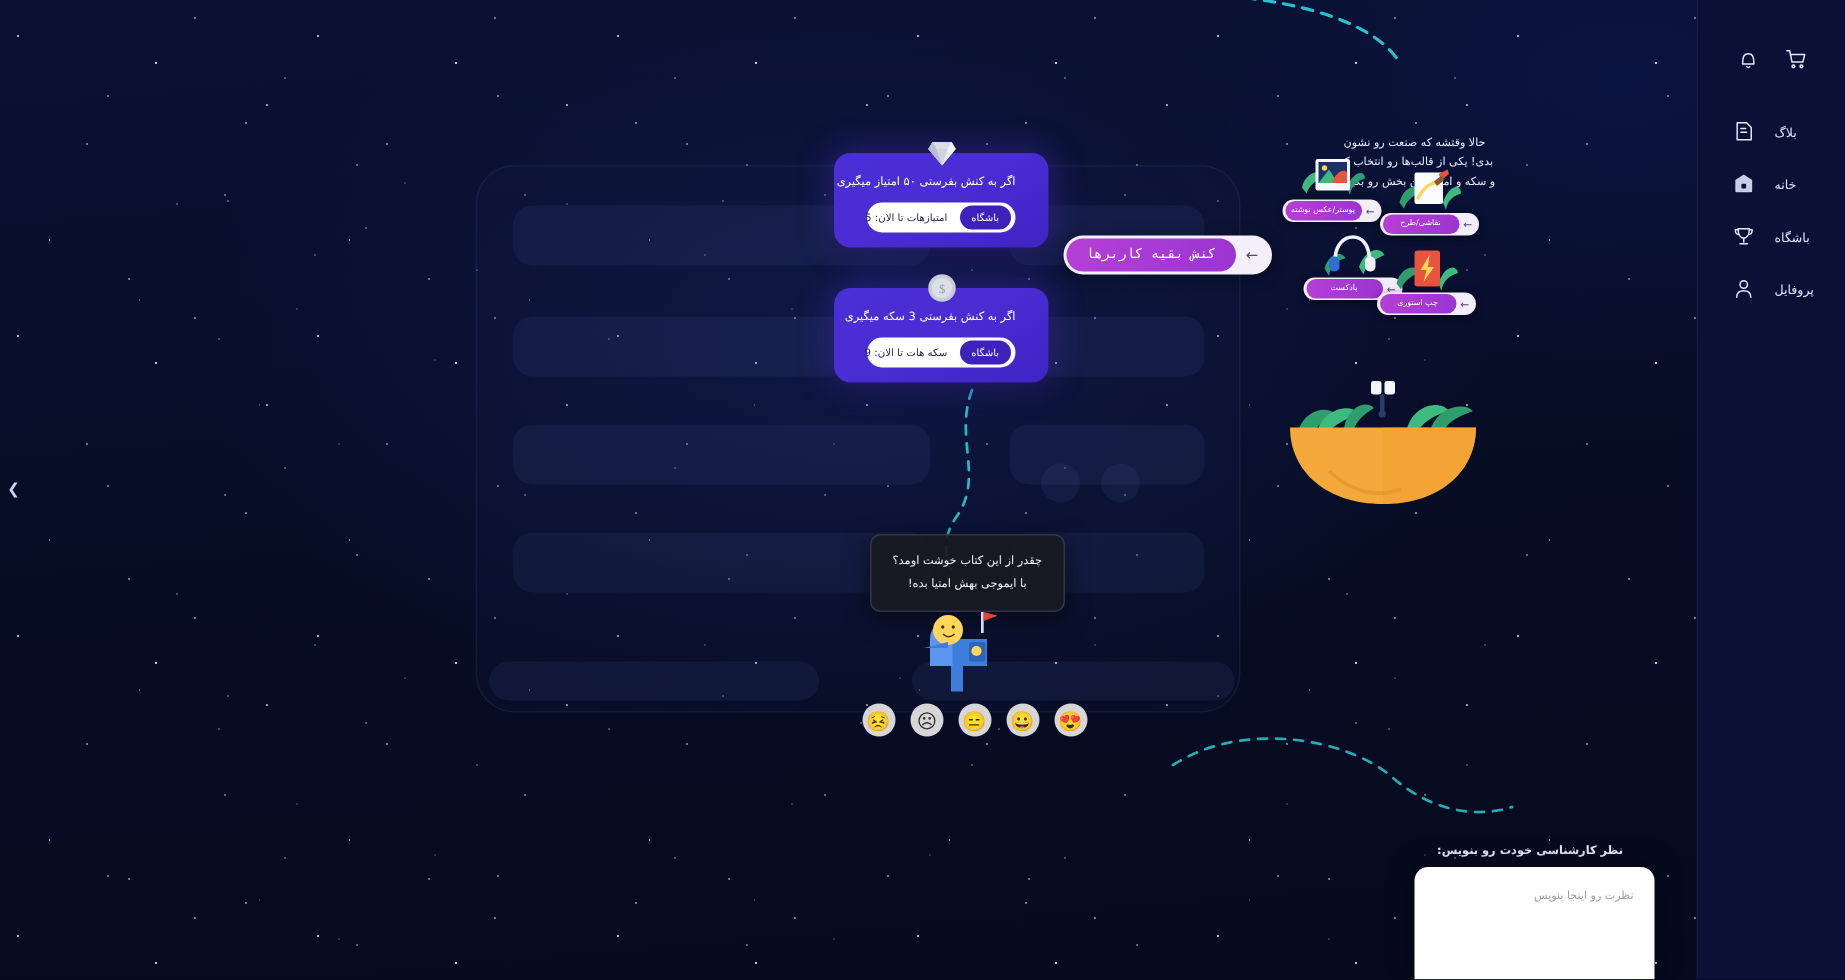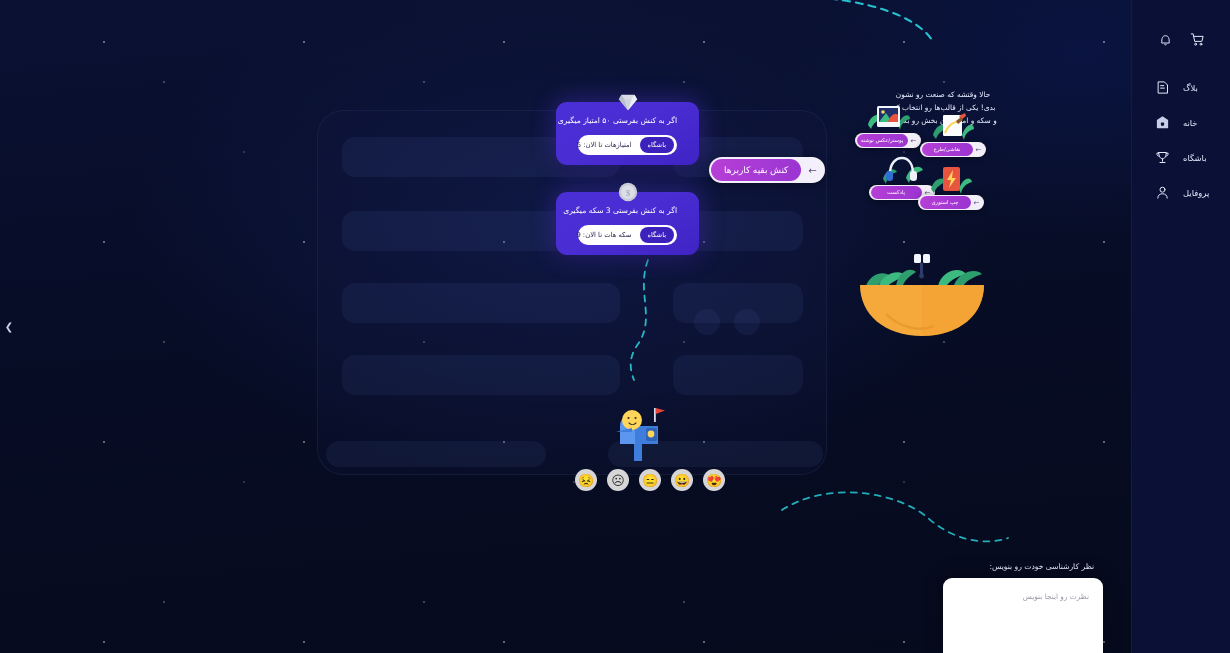--- a/index.html
+++ b/index.html
@@ -134,21 +134,21 @@
     cursor: pointer;
   }
   .cta-main {
     background: linear-gradient(100deg, #b63fd6 0%, #a63ad4 55%, #9b34d1 100%);
     color: #fff;
     border: none;
     border-radius: 999px;
     height: 22px;
     padding: 0 13px;
     font-size: 9px;
-    font-family: Liberation Sans, sans-serif;
+    font-family: Liberation Mono, monospace;
     cursor: pointer;
     white-space: nowrap;
   }
 
   
   .hint {
     position: absolute;
     color: #e7ecff;
     font-size: 7.4px;
     line-height: 1.75;
@@ -452,20 +452,24 @@
       <path d="M30,24 C34,12 42,11 43,17 C37,19 33,22 32,29 Z" fill="#3cba7f"></path>
       <rect x="14" y="2" width="17" height="24" rx="2" fill="#e8543f"></rect>
       <path d="M24,5 L18,15 H22 L20,23 L27,13 H23 Z" fill="#ffd65a"></path>
     </svg>
     <div class="chip">
       <div class="ar">←</div>
       <button class="lbl">چپ استوری</button>
     </div>
   </div>
 
+  <div class="bubble" style="left:580px; top:356px;">
+    <div>چقدر از این کتاب خوشت اومد؟</div>
+    <div>با ایموجی بهش امتیا بده!</div>
+  </div>
 
   <svg class="mailbox" style="left:608px; top:402px; width:62px; height:60px;" viewBox="0 0 62 60">
     <rect x="26" y="24" width="8" height="35" fill="#3f7ddc"></rect>
     <path d="M12,24 L50,24 L50,42 L12,42 Z" fill="#3f7ddc"></path>
     <path d="M12,24 C12,15 20,11 27,11 L27,42 L12,42 Z" fill="#5b96ef"></path>
     <rect x="38" y="26" width="11" height="13" rx="2" fill="#2f63b8"></rect>
     <circle cx="43" cy="32" r="3.4" fill="#ffd65a"></circle>
     <rect x="46" y="6" width="1.8" height="14" fill="#d6dcf0"></rect>
     <path d="M47.8,6 L57,8.5 L47.8,12 Z" fill="#e8433a"></path>
     <circle cx="24" cy="18" r="10" fill="#ffd65a"></circle>
@@ -476,21 +480,21 @@
   </svg>
 
   <div class="emoji-row" style="left:575px; top:469px;">
     <button class="emoji-btn">😍</button>
     <button class="emoji-btn">😀</button>
     <button class="emoji-btn">😑</button>
     <button class="emoji-btn">☹</button>
     <button class="emoji-btn">😣</button>
   </div>
 
-  <div class="review-label" style="right:136px; top:562px;">نظر کارشناسی خودت رو بنویس:</div>
+  <div class="review-label" style="right:148px; top:562px;font-weight:bold;">نظر کارشناسی خودت رو بنویس:</div>
   <div class="review-box" style="left:943px; top:578px; width:160px; height:75px;">
     <div class="ph">نظرت رو اینجا بنویس</div>
   </div>
 
   <button class="left-handle">❯</button>
 
   <div class="rail">
 
     <div class="rail-top">
       <button class="rail-icon-btn">

